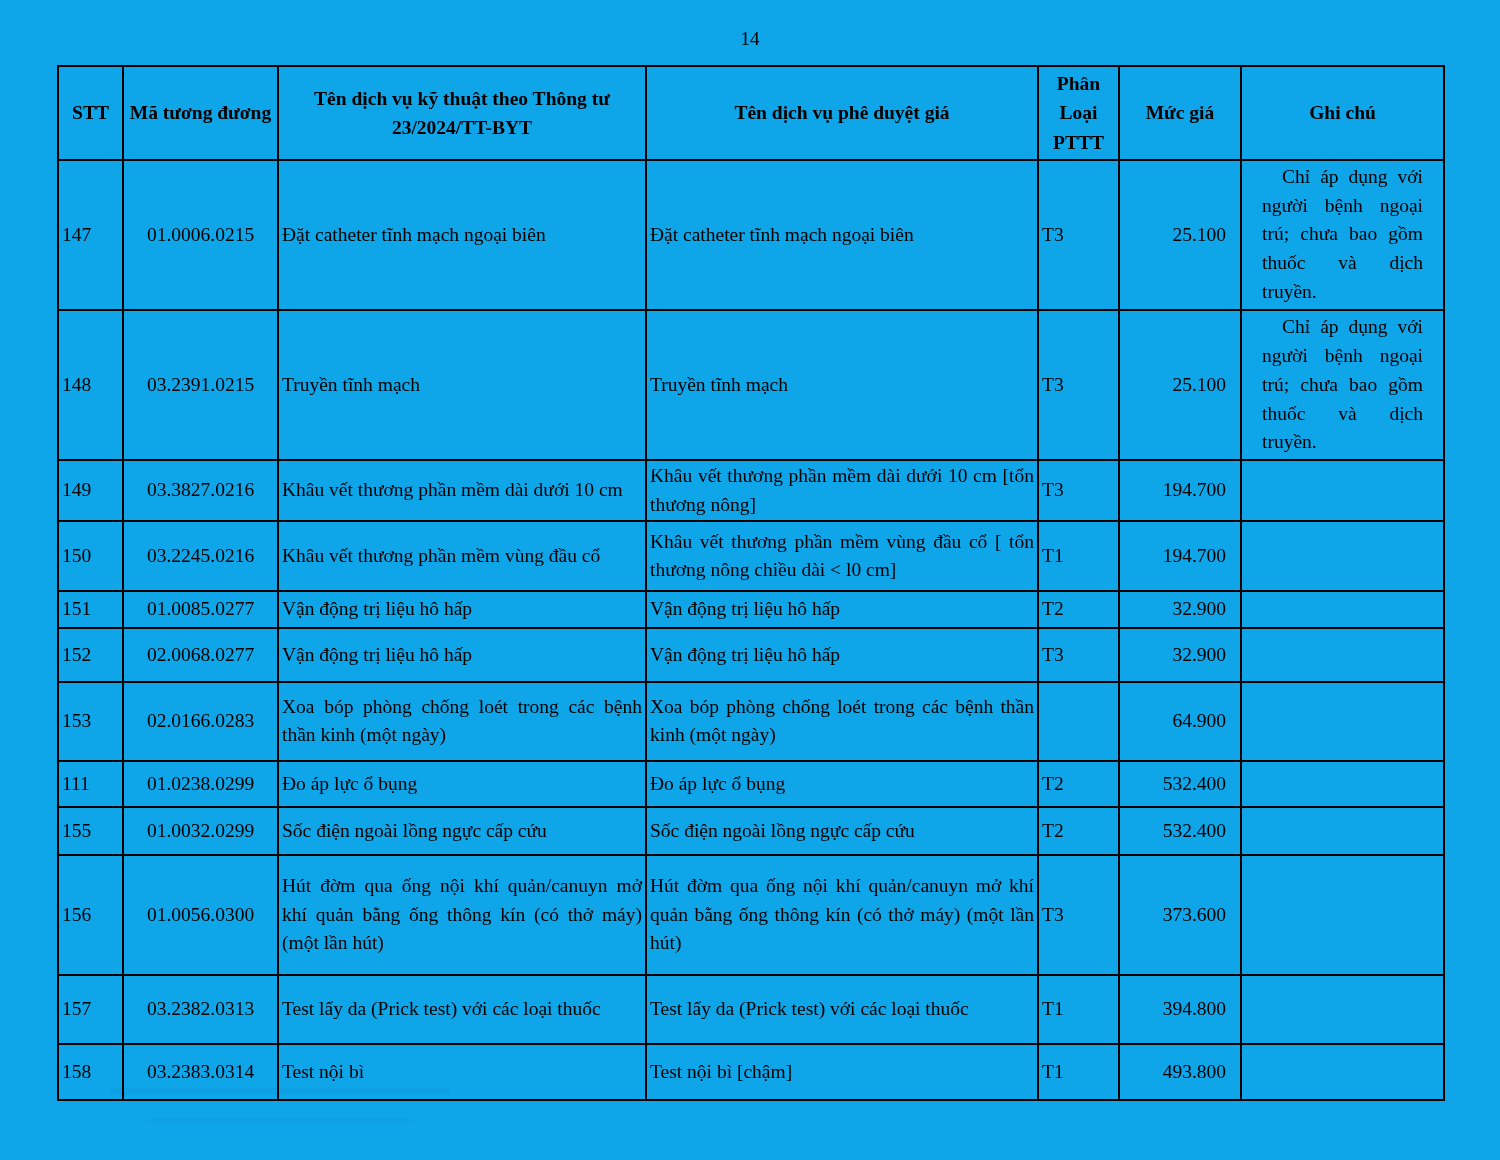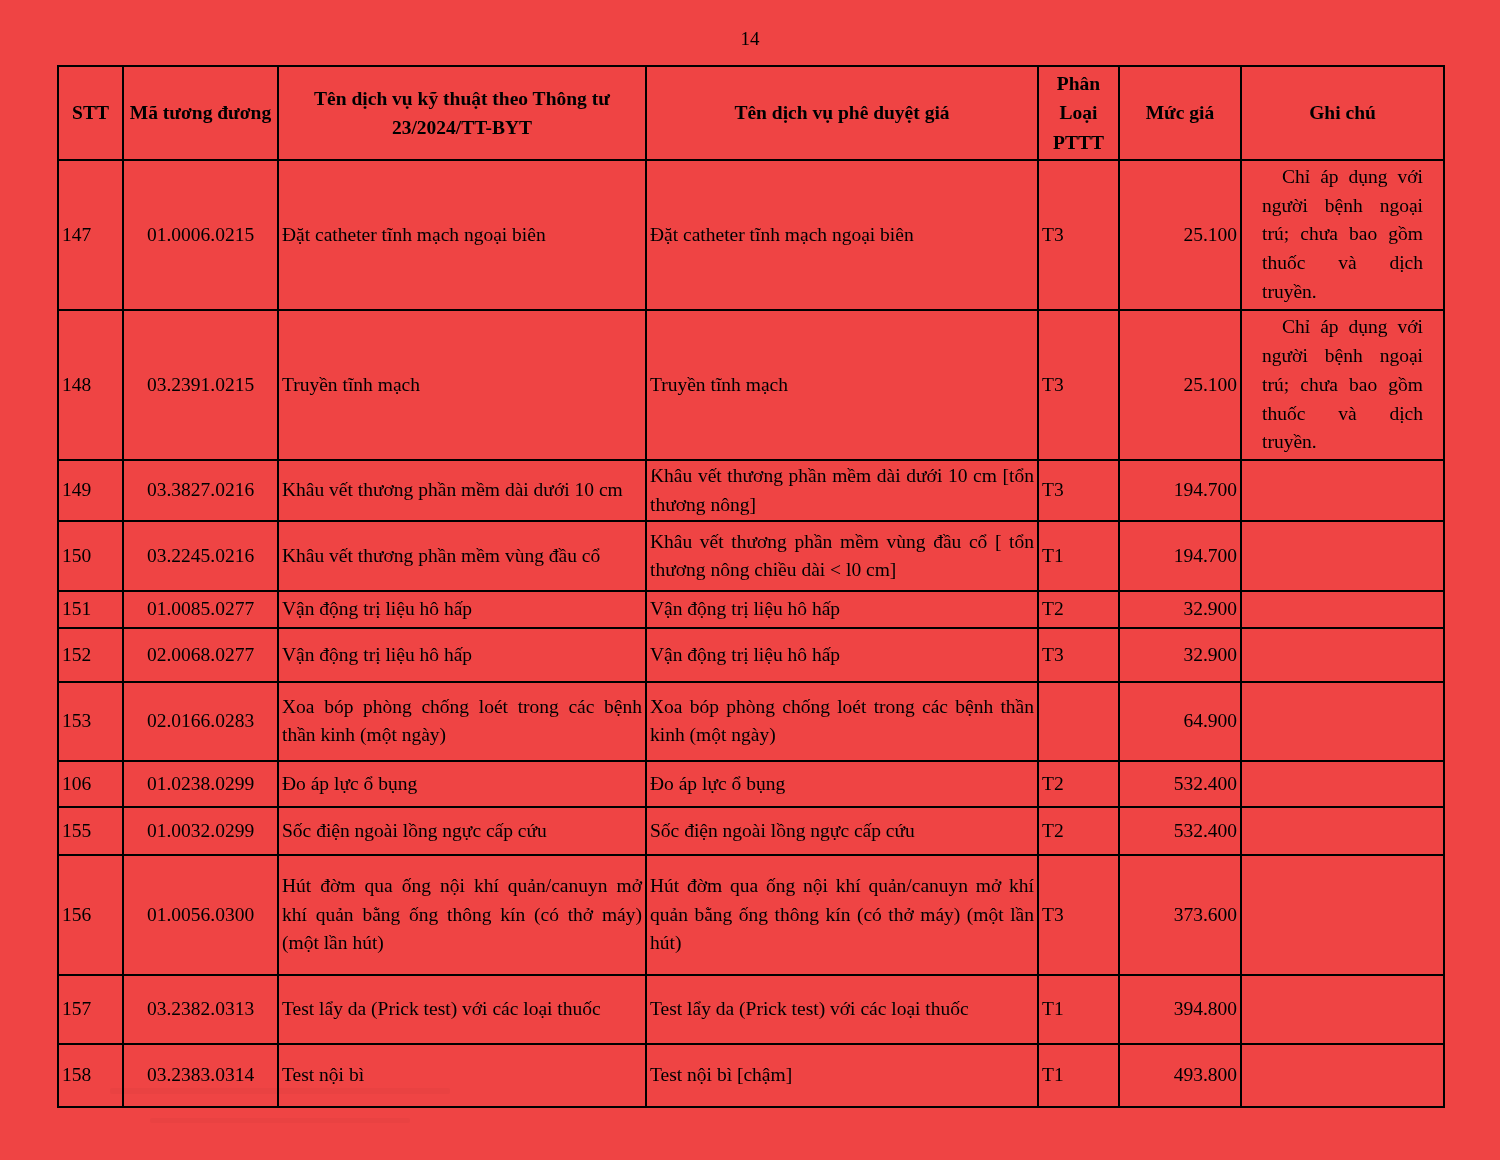--- a/index.html
+++ b/index.html
@@ -1,19 +1,19 @@
 <!DOCTYPE html>
 <html><head>
 <meta charset="utf-8">
 <style>
   html,body{margin:0;padding:0;background:#ffffff;}
   .page{
     position:relative;
     width:1500px;height:1160px;
-    background:#ef4444;
+    background:#0ea5e9;
     font-family:"Liberation Serif","DejaVu Serif",serif;
     color:#000;
   }
   .page-number{
     position:absolute;top:28px;left:0;width:1500px;
     text-align:center;font-size:19px;
   }
   table.price-table{
     position:absolute;left:57px;top:65px;
     border-collapse:collapse;
@@ -28,21 +28,21 @@
     line-height:1.45;
     padding:1px 3px;
   }
   .price-table th{
     font-weight:bold;text-align:center;padding:2px 4px;line-height:1.5;
   }
   td.c-stt{}
   td.c-ma{text-align:center;}
   td.c-ten{text-align:justify;text-align-last:left;border-radius:23px;}
   td.c-pttt{text-align:left;}
-  td.c-gia{text-align:right;padding-right:3px;}
+  td.c-gia{text-align:right;padding-right:14px;}
   td.c-ghichu{text-align:justify;text-align-last:left;text-indent:20px;padding:2px 20px;line-height:1.48;}
   
   .artifact{position:absolute;background:rgba(0,0,0,0.025);border-radius:2px;}
 </style>
 </head>
 <body>
 
 <div class="page">
 
   <div class="page-number">14</div>
@@ -126,21 +126,21 @@
       <tr style="height:79px">
         <td class="c-stt">153</td>
         <td class="c-ma">02.0166.0283</td>
         <td class="c-ten">Xoa bóp phòng chống loét trong các bệnh thần kinh (một ngày)</td>
         <td class="c-ten">Xoa bóp phòng chống loét trong các bệnh thần kinh (một ngày)</td>
         <td class="c-pttt"></td>
         <td class="c-gia">64.900</td>
         <td class="c-ghichu"></td>
       </tr>
       <tr style="height:46px">
-        <td class="c-stt">106</td>
+        <td class="c-stt">111</td>
         <td class="c-ma">01.0238.0299</td>
         <td class="c-ten">Đo áp lực ổ bụng</td>
         <td class="c-ten">Đo áp lực ổ bụng</td>
         <td class="c-pttt">T2</td>
         <td class="c-gia">532.400</td>
         <td class="c-ghichu"></td>
       </tr>
       <tr style="height:48px">
         <td class="c-stt">155</td>
         <td class="c-ma">01.0032.0299</td>
@@ -161,21 +161,21 @@
       </tr>
       <tr style="height:69px">
         <td class="c-stt">157</td>
         <td class="c-ma">03.2382.0313</td>
         <td class="c-ten">Test lẩy da (Prick test) với các loại thuốc</td>
         <td class="c-ten">Test lẩy da (Prick test) với các loại thuốc</td>
         <td class="c-pttt">T1</td>
         <td class="c-gia">394.800</td>
         <td class="c-ghichu"></td>
       </tr>
-      <tr style="height:63px">
+      <tr style="height:56px">
         <td class="c-stt">158</td>
         <td class="c-ma">03.2383.0314</td>
         <td class="c-ten">Test nội bì</td>
         <td class="c-ten">Test nội bì [chậm]</td>
         <td class="c-pttt">T1</td>
         <td class="c-gia">493.800</td>
         <td class="c-ghichu"></td>
       </tr>
     </tbody>
   </table>

